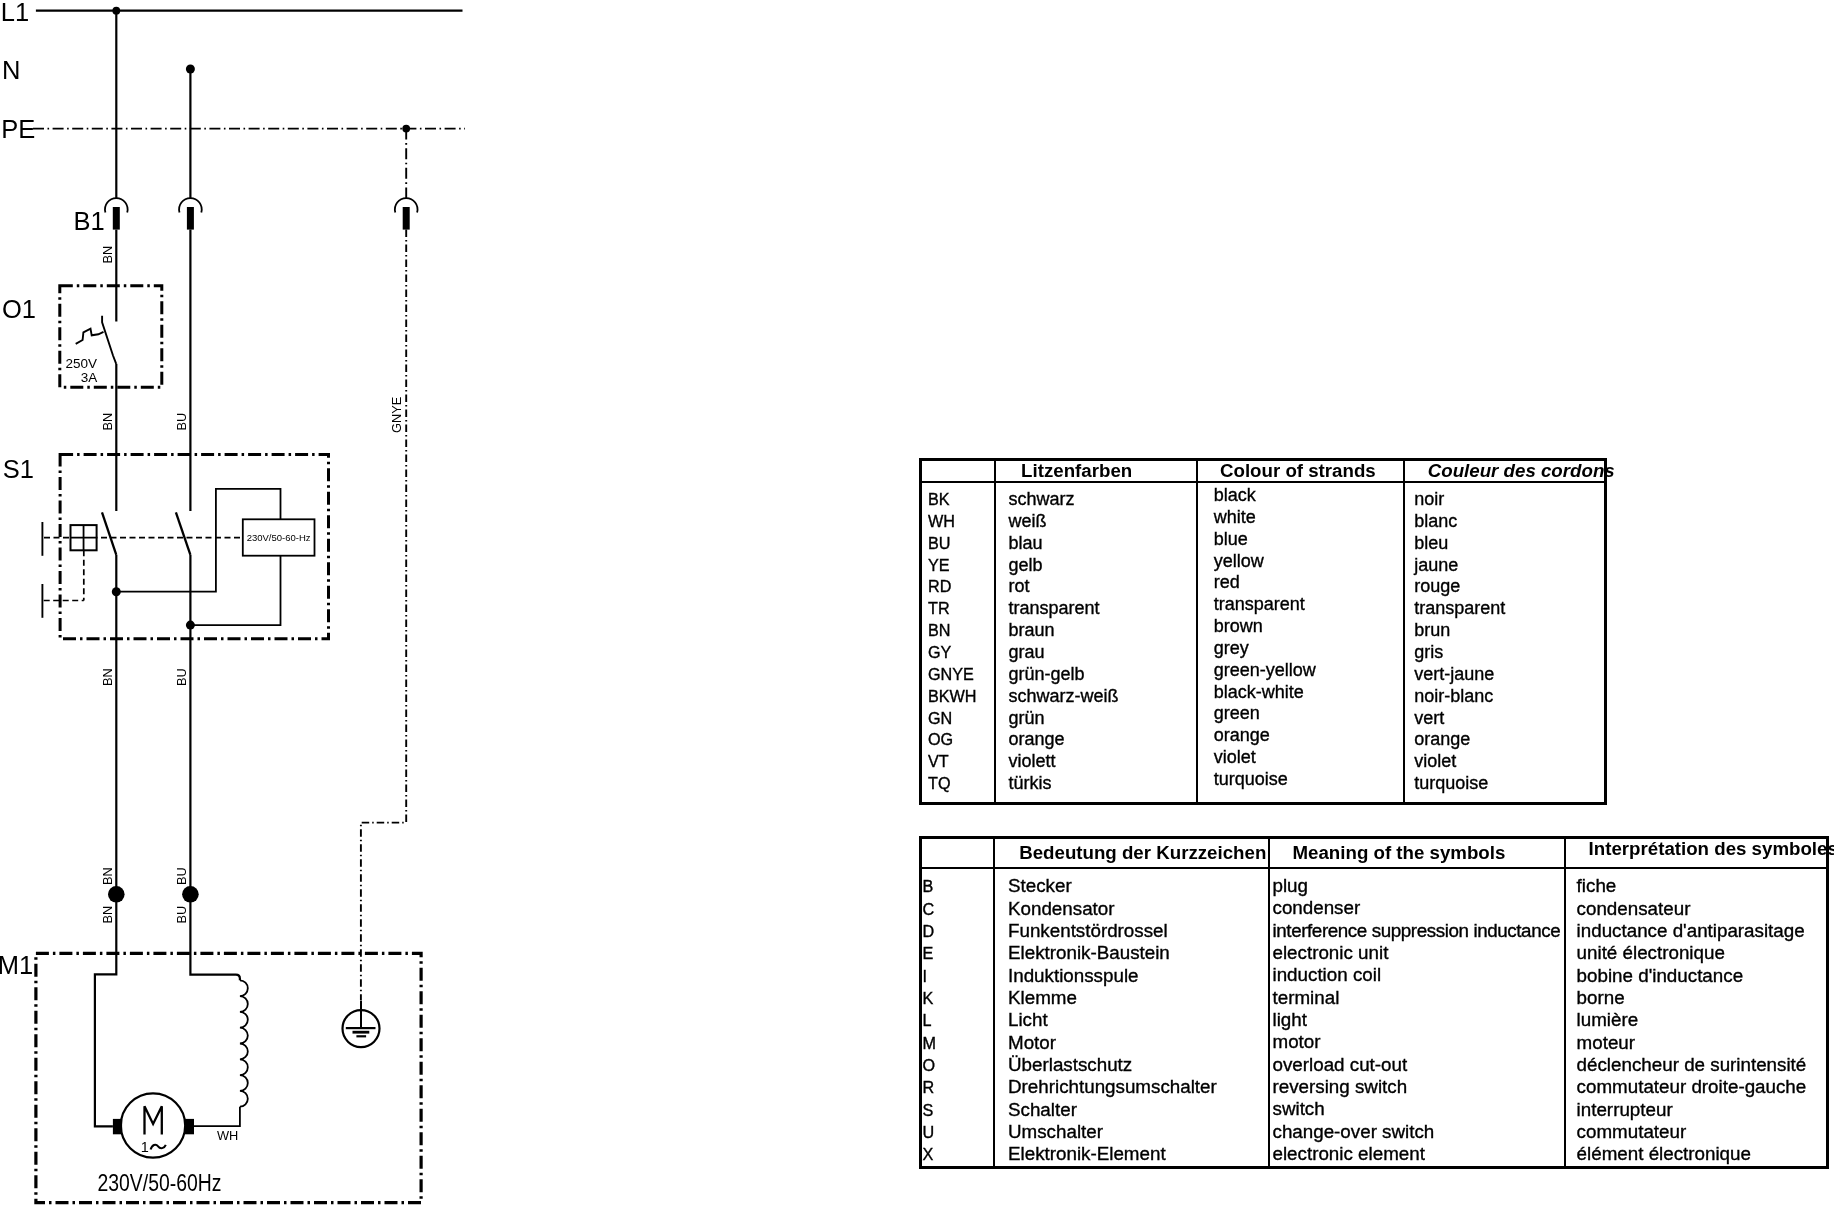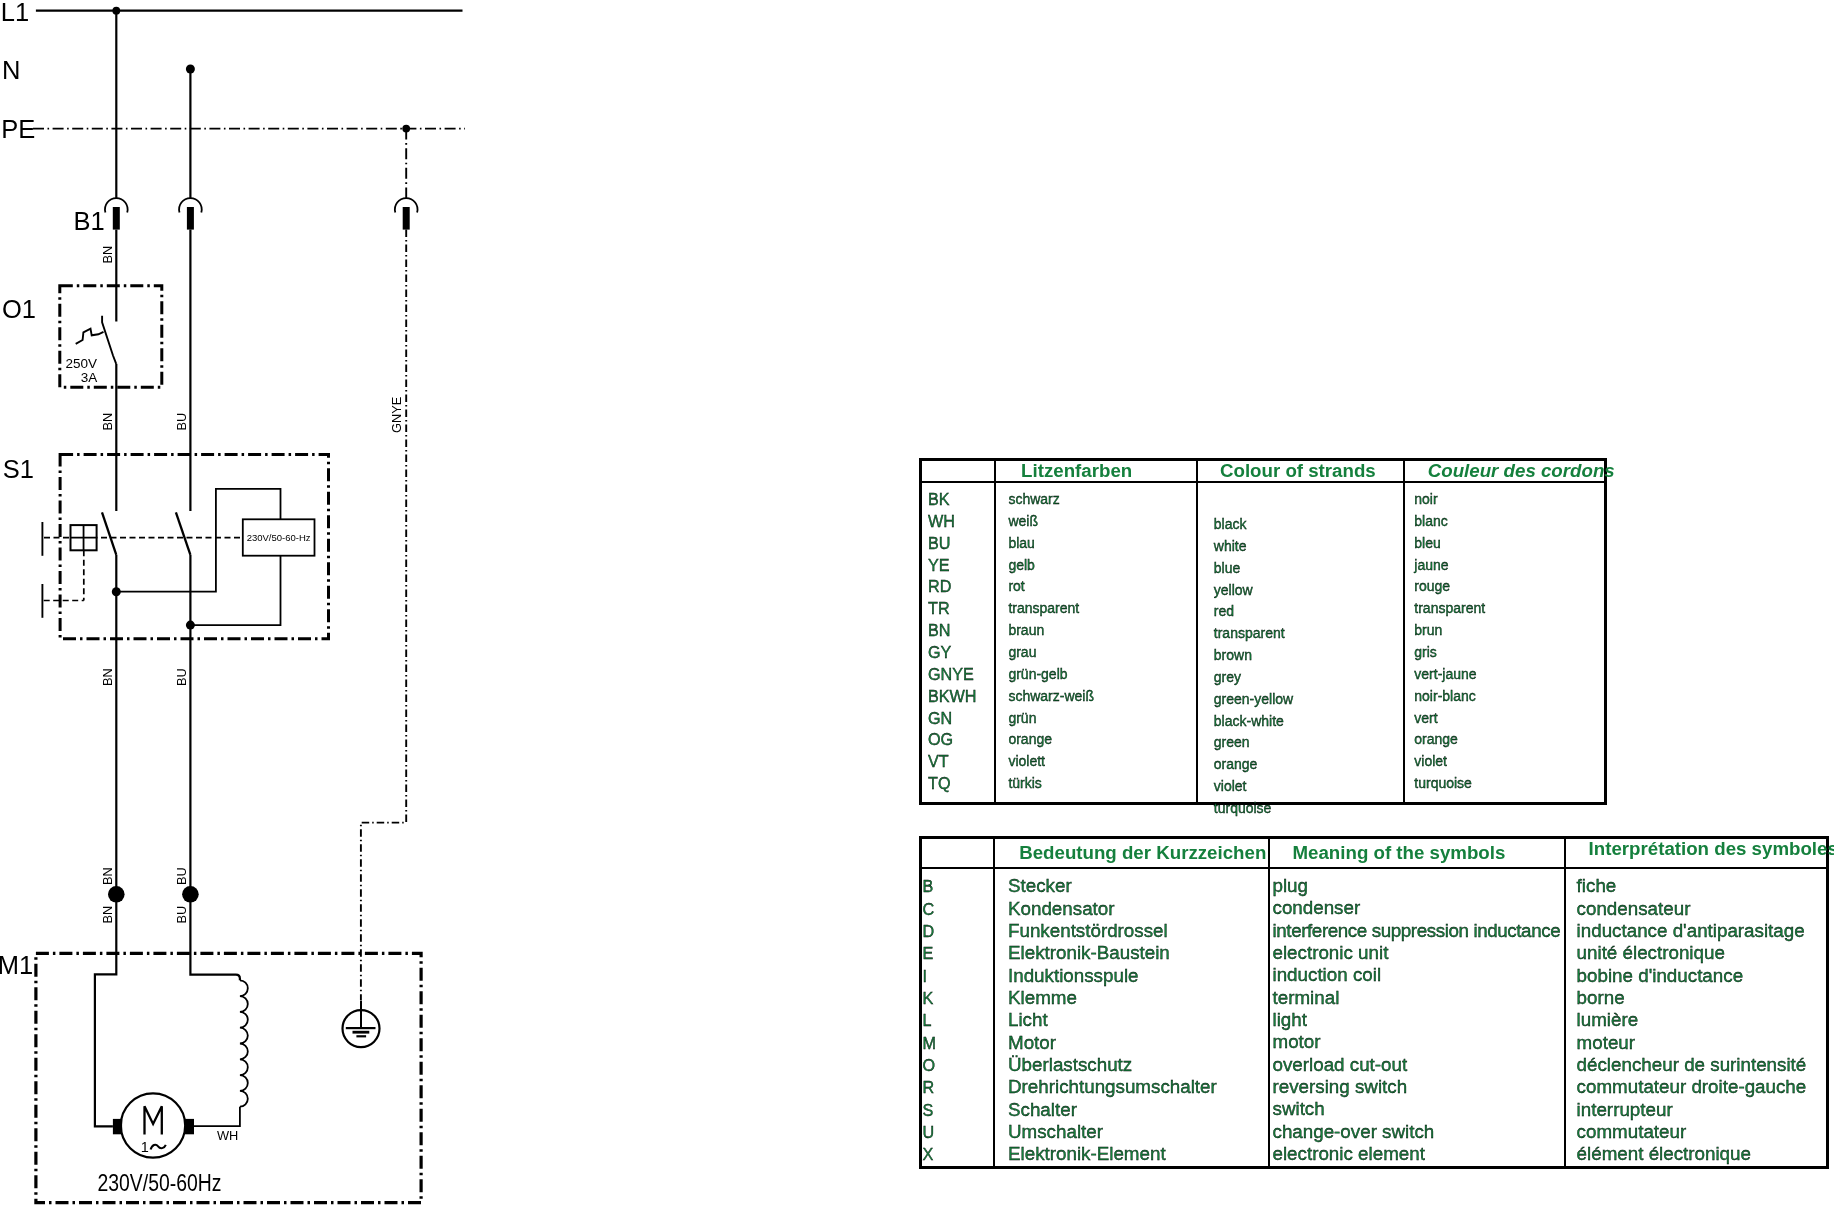--- a/index.html
+++ b/index.html
@@ -1,20 +1,20 @@
 <!DOCTYPE html>
 <html><head>
 <meta charset="utf-8">
 <style>
   html,body{margin:0;padding:0;background:#fff;}
   #page{position:relative;width:1834px;height:1207px;background:#fff;overflow:hidden;
-        font-family:"Liberation Sans",sans-serif;color:#15803d;}
+        font-family:"Liberation Sans",sans-serif;color:#000000;}
   svg text{font-family:"Liberation Sans",sans-serif;fill:#000;}
   .tline{position:absolute;background:#000;}
-  .tcol{position:absolute;white-space:pre;font-size:14px;line-height:21.85px;-webkit-text-stroke:0.35px #000;}
+  .tcol{position:absolute;white-space:pre;font-size:18px;line-height:21.85px;-webkit-text-stroke:0.35px #000;}
   .tcol2{position:absolute;white-space:pre;font-size:18.8px;line-height:22.33px;-webkit-text-stroke:0.35px #000;}
   .thead{position:absolute;white-space:pre;font-size:18.7px;font-weight:bold;margin-left:12px;}
   .code{font-weight:normal;font-size:16.2px;}
 </style>
 </head>
 <body>
 <div id="page">
 
 <svg width="1834" height="1207" viewBox="0 0 1834 1207" style="position:absolute;left:0;top:0">
 <g fill="none" stroke="#000" stroke-width="2.2">
@@ -220,21 +220,21 @@
 transparent
 braun
 grau
 grün-gelb
 schwarz-weiß
 grün
 orange
 violett
 türkis</div>
 
-<div class="tcol" style="left:1213.8px;top:514px;">black
+<div class="tcol" style="left:1213.8px;top:485px;">black
 white
 blue
 yellow
 red
 transparent
 brown
 grey
 green-yellow
 black-white
 green

